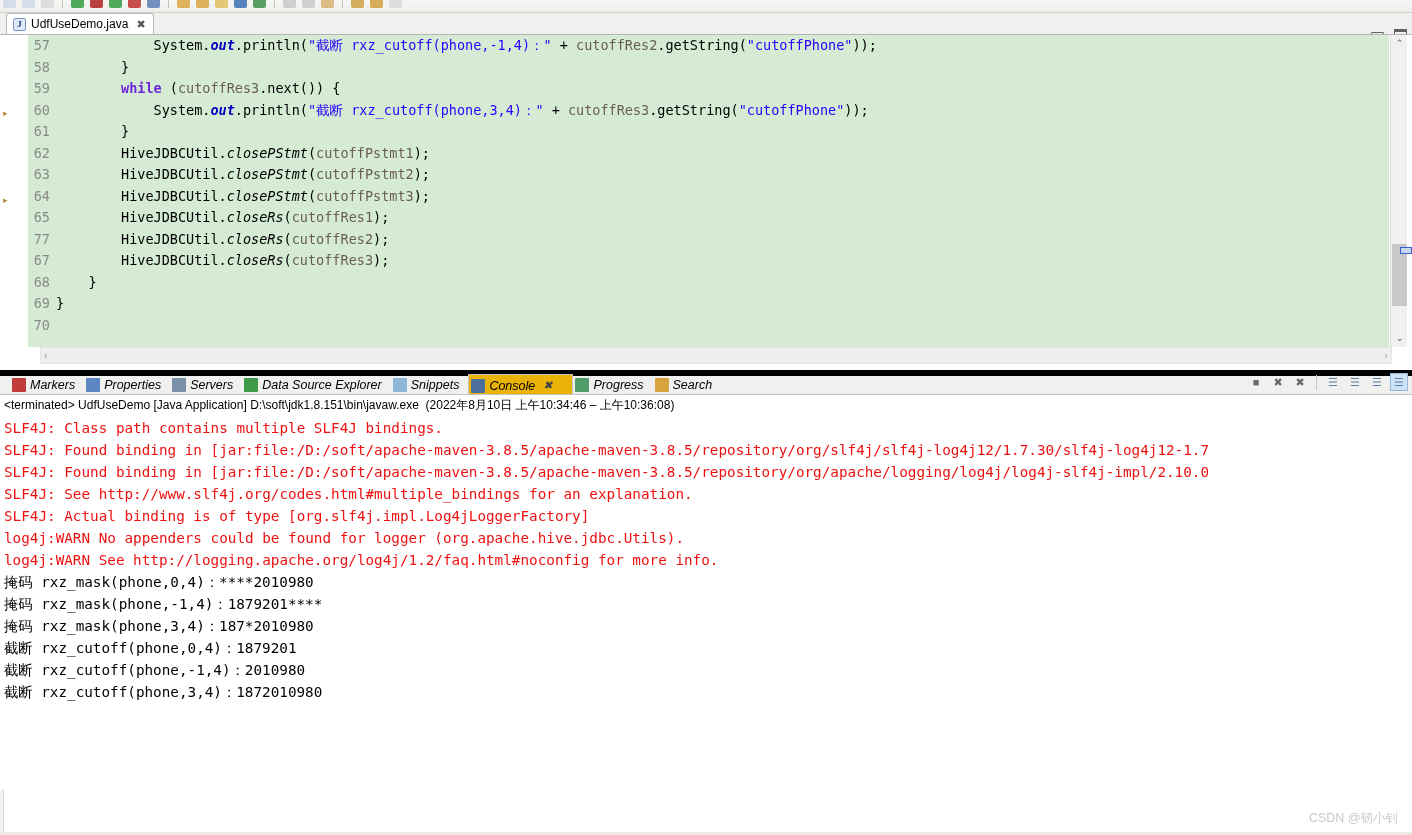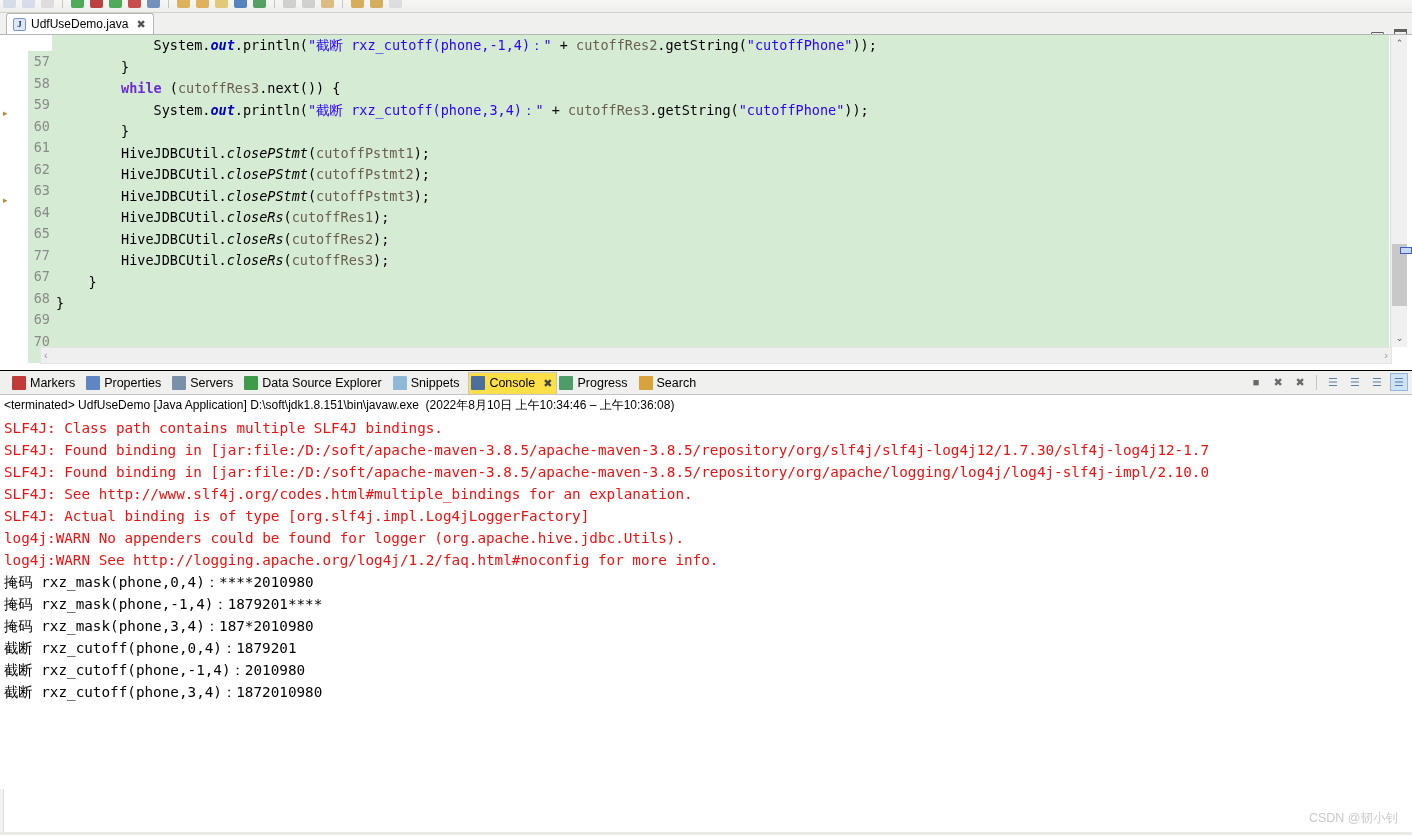--- a/index.html
+++ b/index.html
@@ -73,21 +73,21 @@
     position: absolute; left: 16px; top: 0; width: 12px; height: 336px; background: #ffffff;
   }
   .changebar {
     position: absolute; left: 16px; top: 0; width: 12px; height: 256px;
     background-image:
       repeating-linear-gradient(0deg, #2a6ebb 0 1px, transparent 1px 2px),
       repeating-linear-gradient(90deg, #2a6ebb 0 1px, transparent 1px 2px);
     background-color: #cfe2f5;
   }
   .linenos {
-    position: absolute; left: 28px; top: 16px; width: 24px; height: 312px;
+    position: absolute; left: 28px; top: 0; width: 24px; height: 312px;
     background: #d5ebd4; color: #8a8a8a; font-size: 13.5px; line-height: 21.5px;
     font-family: "DejaVu Sans Mono", monospace; text-align: right; padding-right: 2px;
   }
   .codearea {
     position: absolute; left: 52px; top: 0; width: 1337px; height: 312px;
     background: #d5ebd4; overflow: hidden;
   }
   .code {
     font-family: "DejaVu Sans Mono", monospace;
     font-size: 13.5px; line-height: 21.5px; white-space: pre;
@@ -111,28 +111,28 @@
   .hscroll {
     position: absolute; left: 40px; bottom: 6px; width: 1352px; height: 17px;
     background: #efefef; border: 1px solid #e4e4e4;
   }
   .hs-l { position: absolute; left: 3px; top: 0; font-size: 11px; color: #9a9a9a; line-height: 15px; }
   .hs-r { position: absolute; right: 3px; top: 0; font-size: 11px; color: #9a9a9a; line-height: 15px; }
 
   
   .viewtabs {
     position: absolute; left: 0; top: 370px; width: 1412px; height: 24px;
-    background: #f0f0ee; border-top: 1px solid #000000;
-    display: flex; align-items: center; padding-left: 10px; gap: 0px;
+    background: #f0f0ee; border-top: 6px solid #000000;
+    display: flex; align-items: center; padding-left: 10px; gap: 0px; font-style: italic;
   }
   .vtab {
     display: flex; align-items: center; gap: 4px;
     font-size: 12.5px; color: #000; padding: 0 9px 0 2px; height: 22px;
   }
-  .vtab.active { background: #fde047; border: 1px solid #c4c4c4; border-bottom: none; padding-right: 4px; }
+  .vtab.active { background: #eab308; border: 1px solid #c4c4c4; border-bottom: none; padding-right: 20px; }
   .vtab .vi { width: 14px; height: 14px; border-radius: 1px; display: inline-block; }
   .vtab .xmark { font-size: 11px; color: #444; margin-left: 4px; }
 
   .conbtns { position: absolute; right: 4px; top: 371px; display: flex; align-items: center; gap: 4px; height: 22px; }
   .cbtn { width: 18px; height: 18px; position: relative; }
   .cbtn-sep { width: 1px; height: 15px; background: #c6c6c6; margin: 0 3px; }
   .cbtn.sel { background: #cfe3f7; border: 1px solid #93b7dd; }
 
   
   .console {

